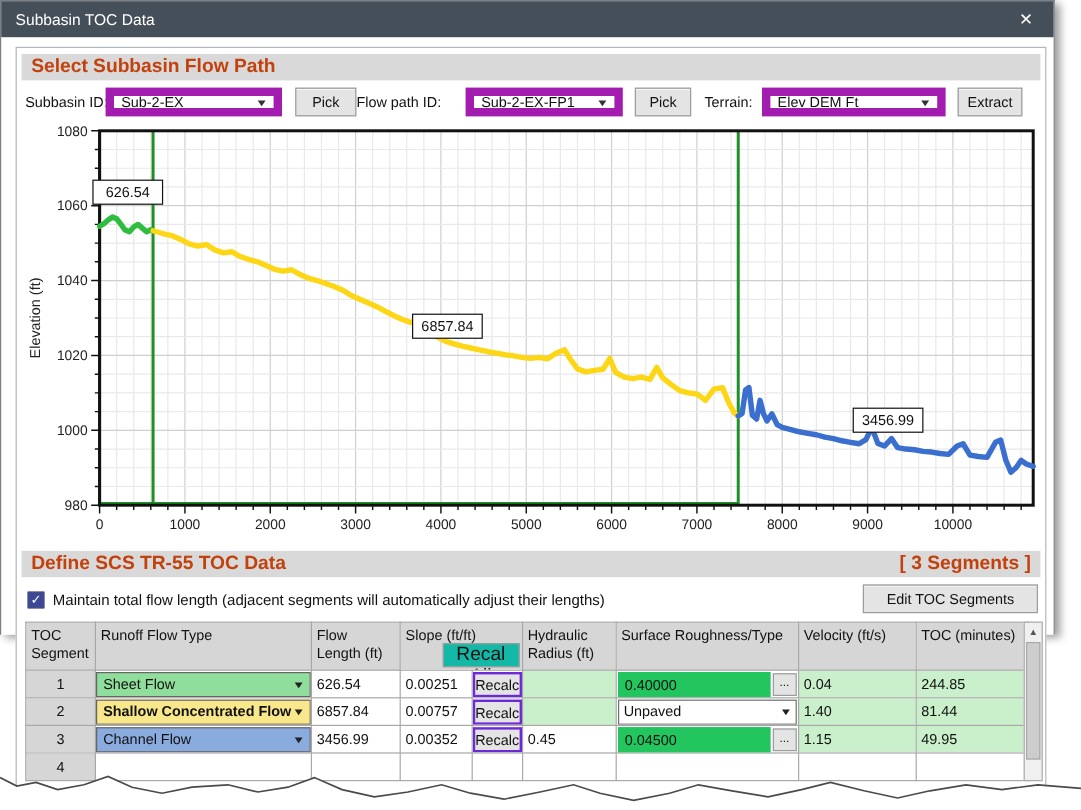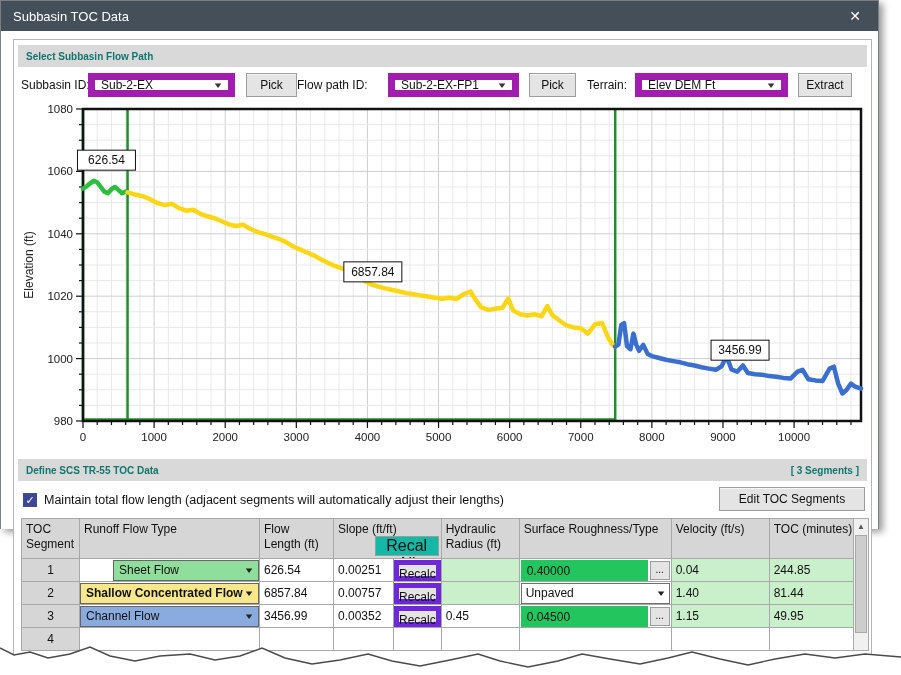--- a/index.html
+++ b/index.html
@@ -10,22 +10,22 @@
     box-shadow:4px 3px 7px rgba(0,0,0,.40); }
   #titlebar { position:absolute; left:0; top:0; right:0; height:30px;
     background:#454f59; color:#fff; display:flex; align-items:center;
     padding:0 12px; font-size:13px; }
   #title-text { flex:1; }
   #close-btn { width:22px; height:22px; display:flex; align-items:center;
     justify-content:center; color:#fff; font-size:14px; cursor:default; }
   .groupbox { position:absolute; left:12px; top:38px; width:859px; height:650px;
     border:1px solid #b2b6bc; background:#fff; }
   .sectionbar { position:absolute; height:22px; background:#d9d9d9;
-    display:flex; align-items:center; padding:0 8px; font-size:10px;
-    font-weight:bold; color:#0f766e; }
+    display:flex; align-items:center; padding:0 8px; font-size:16px;
+    font-weight:bold; color:#c2410c; }
   #select-bar { left:17px; top:44px; width:849px; }
   #define-bar { left:17px; top:458px; width:849px; }
   #define-bar .badge { margin-left:auto; font-weight:bold; }
   .lbl { position:absolute; top:73px; height:23px; line-height:23px; font-size:12px; color:#111; }
   .combo { position:absolute; top:72px; height:24px; background:#fff;
     border:7px solid #a21caf; font-size:12px; display:flex; align-items:center;
     padding:0 6px; color:#111; }
   .combo .arr { margin-left:auto; font-size:8px; color:#333; transform:scaleX(1.4); }
   .btn { position:absolute; top:72px; height:24px; background:#e4e4e4;
     border:1px solid #9c9c9c; font-size:12px; display:flex; align-items:center;
@@ -45,21 +45,21 @@
     font-weight:normal; vertical-align:middle; }
   #toc-table th { background:#d6d6d6; height:40px; white-space:normal;
     line-height:1.25; vertical-align:top; padding-top:3px; }
   #toc-table .rowhdr { background:#d6d6d6; text-align:center; }
   .cell-green { background:#c9f0ca; }
   .cell-white { background:#fff; }
   .flowtype { display:flex; align-items:center; height:21px; border:1px solid #666;
     padding:0 5px; font-size:12px; margin:0; }
   .flowtype .arr { margin-left:auto; font-size:8px; color:#222; transform:scaleX(1.4); }
   .recalc-btn { display:block; width:100%; height:21px; background:#e4e4e4;
-    border:5px solid #6d28d9; font-size:12px; text-align:center; line-height:19px; }
+    border:2px solid #6d28d9; font-size:12px; text-align:center; line-height:19px; }
   .slope-hdr { position:relative; }
   .recalall-btn { position:absolute; right:2px; bottom:2px; width:64px; height:20px;
     background:#14b8a6; border:1px solid #9c9c9c; font-size:16px; text-align:center;
     line-height:18px; font-weight:normal; }
   .rough-cell { display:flex; align-items:center; height:21px; }
   .rough-input { flex:1; border:2px solid #22c55e; background:#22c55e; height:21px;
     line-height:19px; padding:0 4px; }
   .dots-btn { width:20px; height:19px; background:#e4e4e4; border:1px solid #9c9c9c;
     font-size:10px; text-align:center; line-height:15px; margin-left:2px; }
   .rough-dd { flex:1; border:1px solid #707070; background:#fff; height:21px;
@@ -353,21 +353,21 @@
       </th>
       <th>Hydraulic Radius (ft)</th>
       <th>Surface Roughness/Type</th>
       <th>Velocity (ft/s)</th>
       <th>TOC (minutes)</th>
     </tr>
 
     <tr>
       <td class="rowhdr">1</td>
       <td class="cell-white" style="padding:0">
-            <div class="flowtype" style="background-color: rgb(144, 222, 155); margin-left: 33px;">
+            <div class="flowtype" style="background-color: rgb(144, 222, 155);">
               <span>Sheet Flow</span>
               <span class="arr">▼</span>
             </div>
           </td>
       <td class="cell-white">626.54</td>
       <td class="cell-white">0.00251</td>
       <td class="cell-white" style="padding:0">
             <span class="recalc-btn">Recalc</span>
           </td>
       <td class="cell-green"></td>

